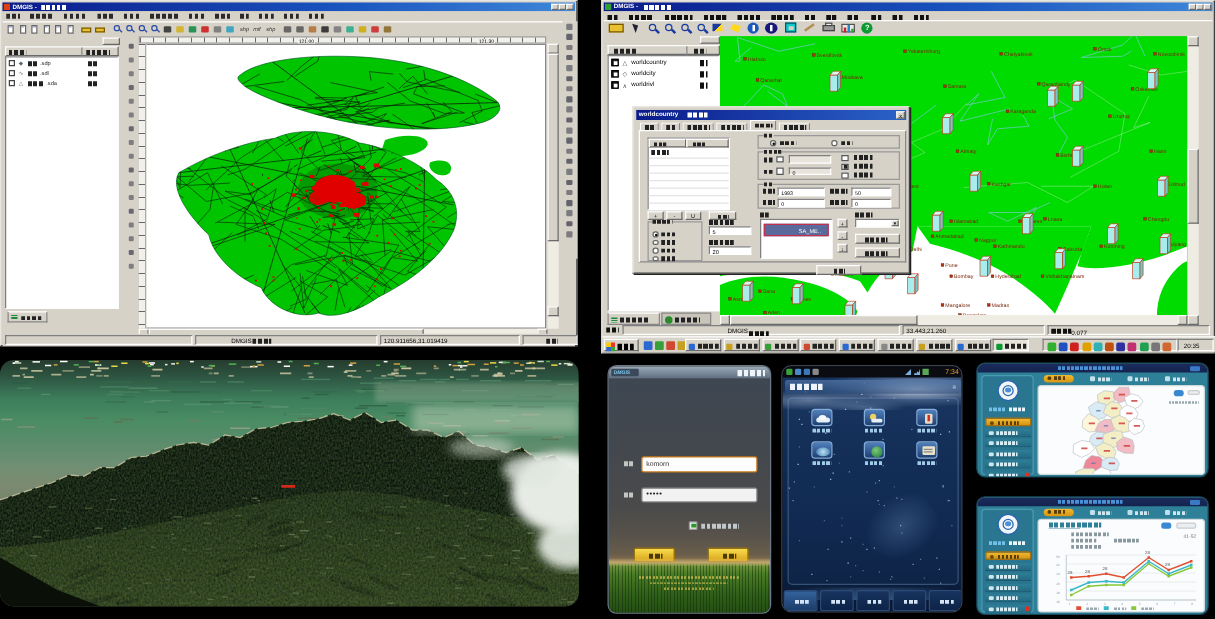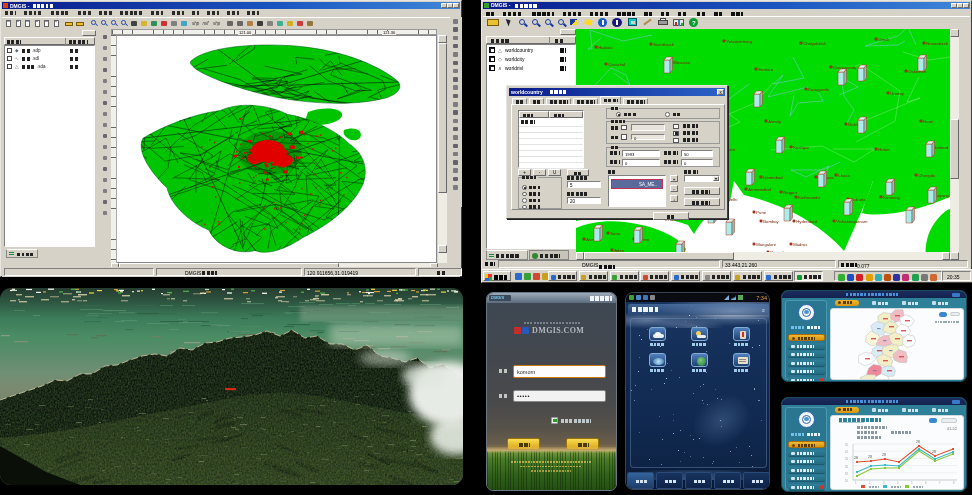--- a/index.html
+++ b/index.html
@@ -1757,26 +1757,20 @@
       </svg>
     </div>
     <div style="left:486px;top:292px;width:131px;height:199px;background:#222;border-radius:7px;overflow:hidden;border:1.5px solid #6a7886">
       <div style="left:0;top:0;width:100%;height:10px;background:linear-gradient(180deg,#9cabb8,#5c6c7e)">
         <div style="left:2px;top:2px;width:22px;height:6px;background:#3a4a5a;border-radius:1px">
           <div style="left:2px;top:1px;color:#7ec8f0;font-size:4px;line-height:4px;font-weight:bold;font-style:italic;position:absolute">DMGIS</div>
         </div>
         <i class="zh" style="width:22.0px;height:4.5px;background:repeating-linear-gradient(90deg,currentColor 0 3.7px,transparent 3.7px 5.1px);color:#f0f4f8;right:4px;top:3px;"></i>
       </div>
       <div style="left:0;top:10px;width:100%;height:148px;background:linear-gradient(180deg,#3e4752 0%,#44484e 40%,#4a4a4b 68%,#57524a 85%,#6a5e4b 95%,#8e7850 100%)"></div>
-      <div style="left:0;top:26px;width:100%;height:22px">
-        <i class="zh" style="width:56.0px;height:2.0px;background:repeating-linear-gradient(90deg,currentColor 0 2.0px,transparent 2.0px 3.2px);color:#8a949c;left:37px;top:3px;opacity:0.75;"></i>
-        <div style="left:27px;top:8px;width:6.5px;height:6.5px;background:#c03028"></div>
-        <div style="left:35px;top:8px;width:6.5px;height:6.5px;background:#2858b8"></div>
-        <div style="left:45px;top:7px;color:#b4b8bc;font-size:8px;line-height:9px;font-weight:bold;font-family:'Liberation Serif',serif;letter-spacing:0.4px;position:absolute">DMGIS.COM</div>
-      </div>
       <div style="left:11px;top:72px;width:110px;height:14px">
         <i class="zh" style="width:9.0px;height:4.0px;background:repeating-linear-gradient(90deg,currentColor 0 3.3px,transparent 3.3px 4.5px);color:#c4c4c0;left:1px;top:4px;"></i>
         <div style="left:15px;top:0;width:93px;height:13px;background:#fdfdfd;border:1.5px solid #c87818;border-radius:2px">
           <div style="left:3px;top:3px;font-size:5.5px;line-height:6px;color:#333;position:absolute">komorn</div>
         </div>
       </div>
       <div style="left:11px;top:97px;width:110px;height:13px">
         <i class="zh" style="width:9.0px;height:4.0px;background:repeating-linear-gradient(90deg,currentColor 0 3.3px,transparent 3.3px 4.5px);color:#c4c4c0;left:1px;top:4px;"></i>
         <div style="left:15px;top:0;width:93px;height:12px;background:#f2f2f2;border:1px solid #888;border-radius:2px">
           <div style="left:3px;top:2px;font-size:6px;line-height:6px;color:#222;letter-spacing:0.5px;position:absolute">•••••</div>

